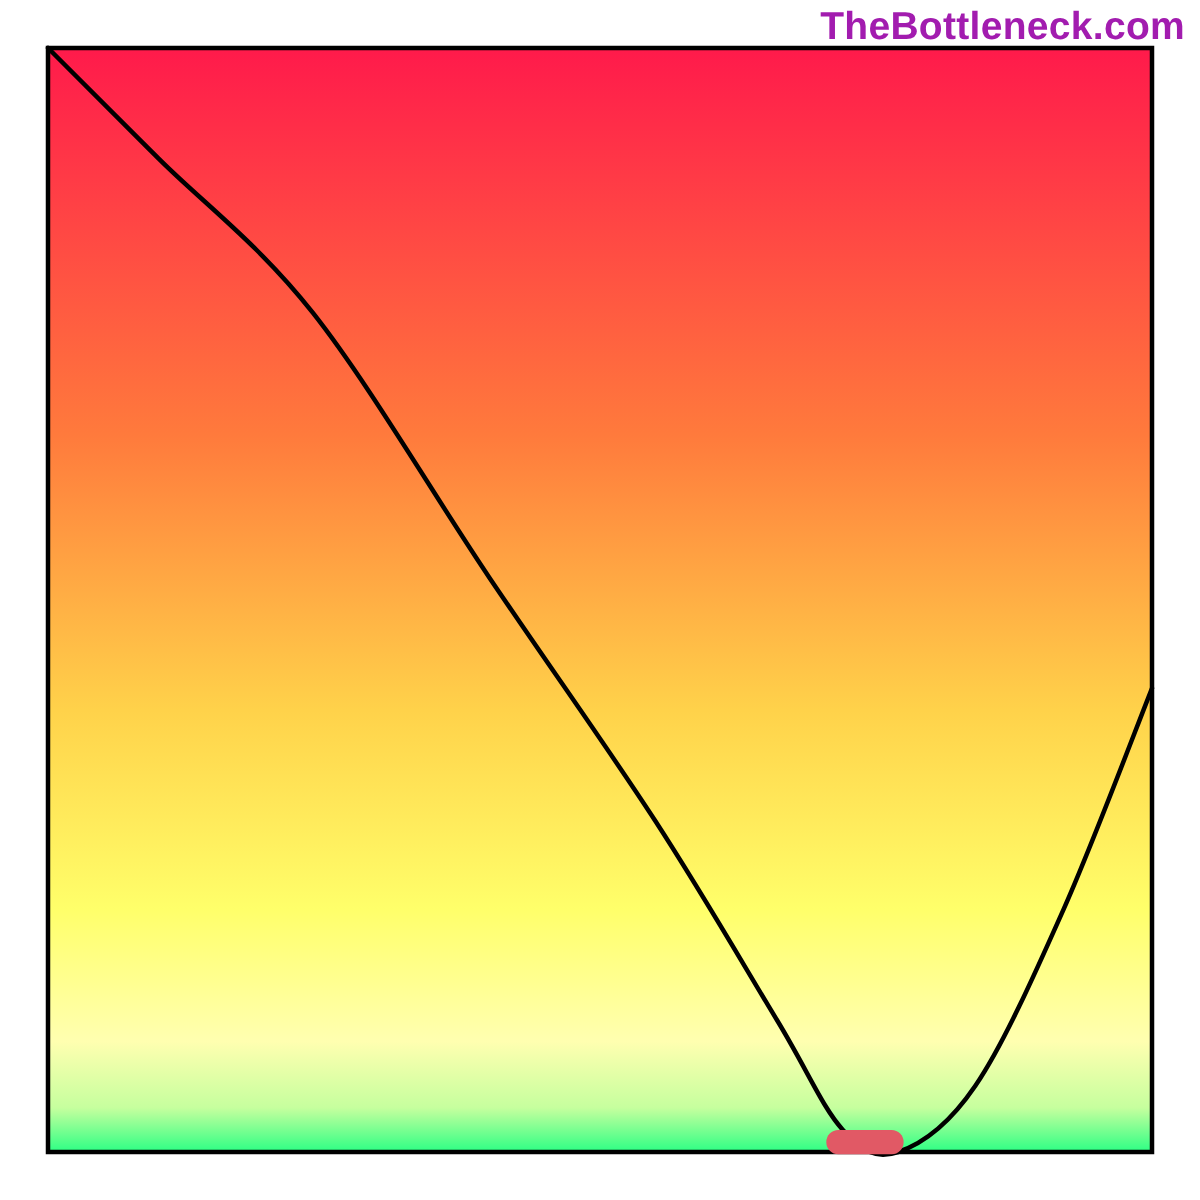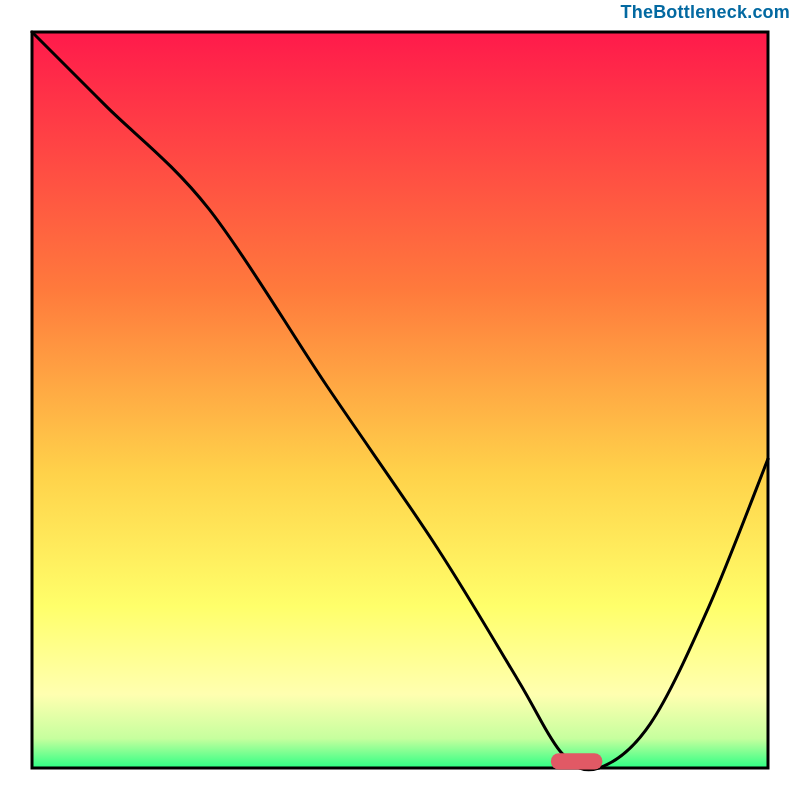--- a/index.html
+++ b/index.html
@@ -12,23 +12,23 @@
   }
   .container {
     position: relative;
     width: 800px;
     height: 800px;
   }
   .watermark {
     position: absolute;
     top: 2px;
     right: 10px;
-    font-size: 18px;
+    font-size: 26px;
     font-weight: 600;
-    color: #0369a1;
+    color: #a21caf;
     letter-spacing: 0.2px;
   }
   svg.plot {
     position: absolute;
     left: 0;
     top: 0;
   }
 </style>
 </head>
 <body>

